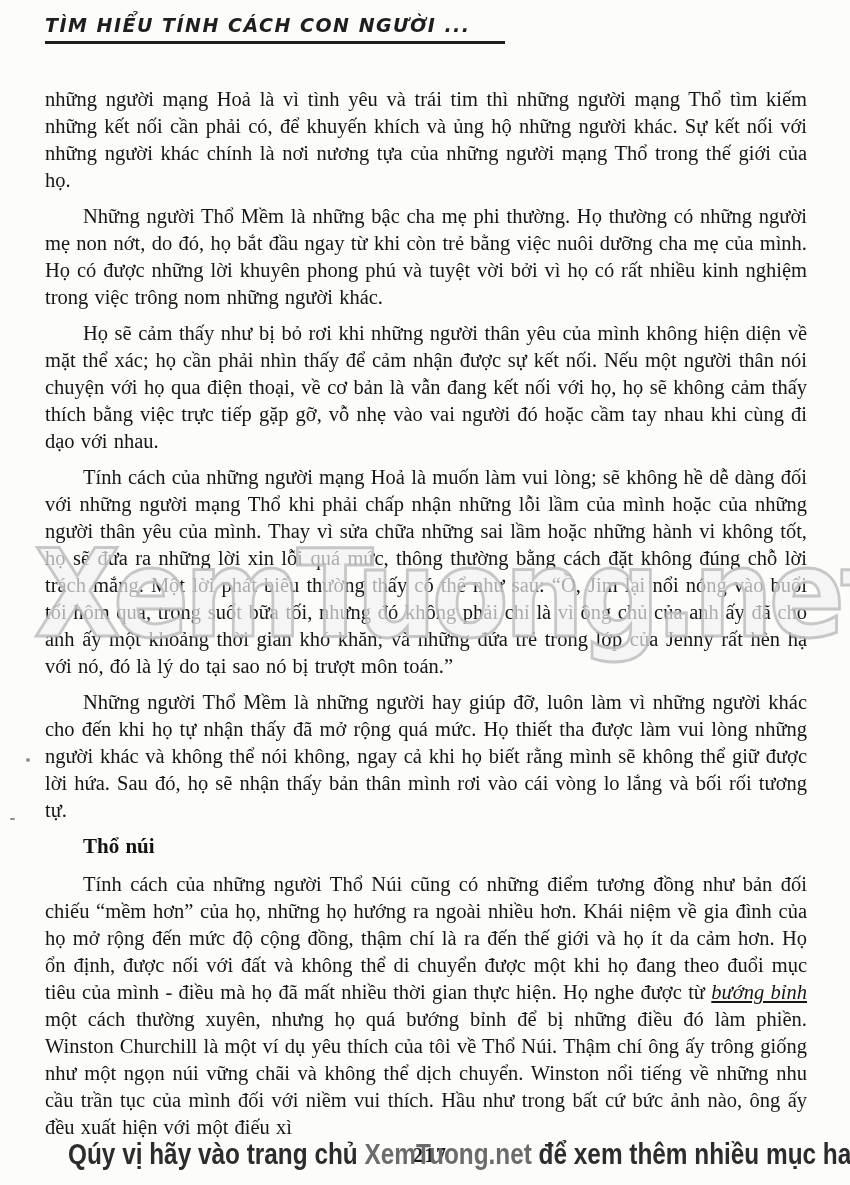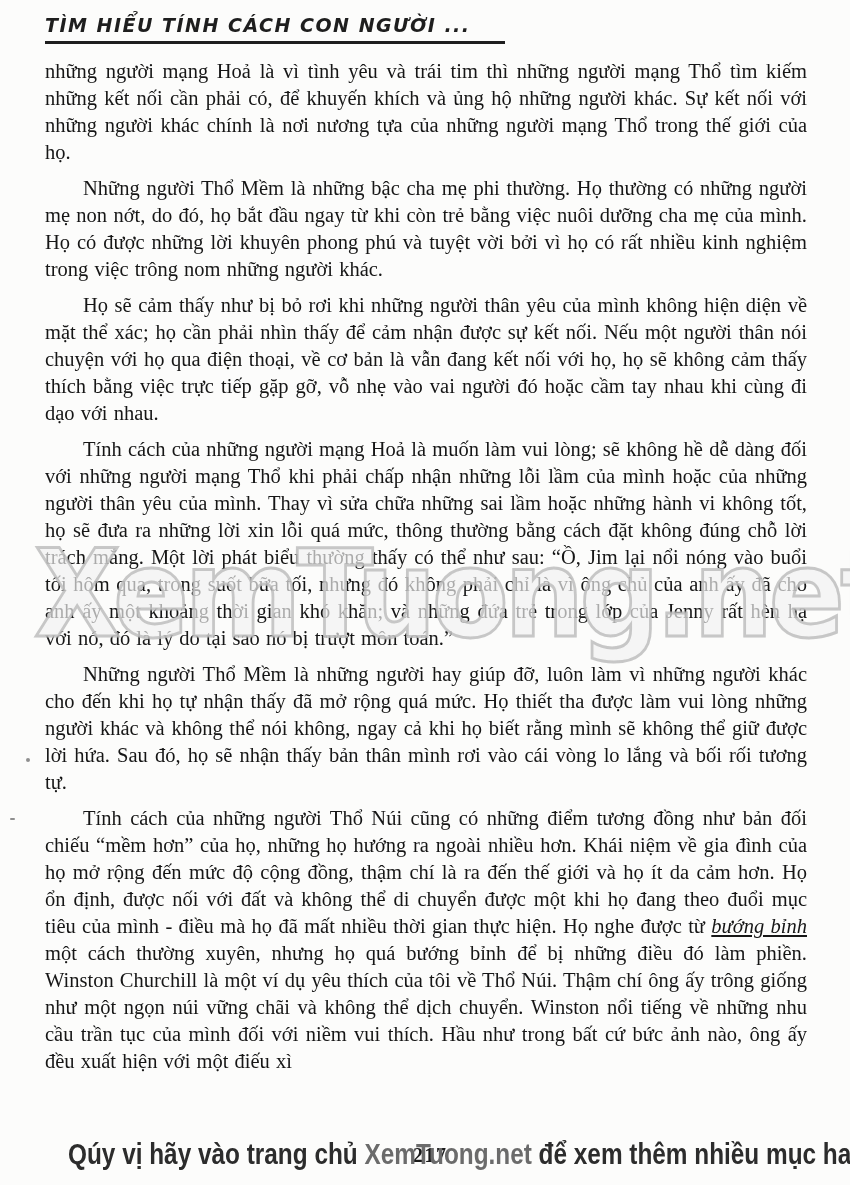--- a/index.html
+++ b/index.html
@@ -25,21 +25,21 @@
   }
   
   .body-text{
     position:absolute;left:45px;top:58px;width:762px;
     font-size:20.5px;line-height:27px;
     text-align:justify;color:#161616;
     word-spacing:1px;
     z-index:2;
   }
   .body-text p{margin:0 0 9px 0;text-indent:38px;}
-  .body-text p.no-indent{text-indent:0;}
+  .body-text p.no-indent{text-indent:0;margin-top:28px;}
   .section-heading{
     font-size:21px;font-weight:bold;
     margin:5px 0 11px 0;padding-left:38px;
     text-align:left;color:#121212;
   }
   .body-text em{font-style:italic;text-decoration:underline;}
   
   .watermark{
     position:absolute;left:0;top:533px;width:100%;
     text-align:center;line-height:1;
@@ -86,20 +86,21 @@
   <div class="header-title">TÌM HIỂU TÍNH CÁCH CON NGƯỜI ...</div>
 
   <div class="watermark">XemTuong.net</div>
 
   <main class="body-text">
     <p class="no-indent">những người mạng Hoả là vì tình yêu và trái tim thì những người mạng Thổ tìm kiếm những kết nối cần phải có, để khuyến khích và ủng hộ những người khác. Sự kết nối với những người khác chính là nơi nương tựa của những người mạng Thổ trong thế giới của họ.</p>
     <p>Những người Thổ Mềm là những bậc cha mẹ phi thường. Họ thường có những người mẹ non nớt, do đó, họ bắt đầu ngay từ khi còn trẻ bằng việc nuôi dưỡng cha mẹ của mình. Họ có được những lời khuyên phong phú và tuyệt vời bởi vì họ có rất nhiều kinh nghiệm trong việc trông nom những người khác.</p>
     <p>Họ sẽ cảm thấy như bị bỏ rơi khi những người thân yêu của mình không hiện diện về mặt thể xác; họ cần phải nhìn thấy để cảm nhận được sự kết nối. Nếu một người thân nói chuyện với họ qua điện thoại, về cơ bản là vẫn đang kết nối với họ, họ sẽ không cảm thấy thích bằng việc trực tiếp gặp gỡ, vỗ nhẹ vào vai người đó hoặc cầm tay nhau khi cùng đi dạo với nhau.</p>
     <p>Tính cách của những người mạng Hoả là muốn làm vui lòng; sẽ không hề dễ dàng đối với những người mạng Thổ khi phải chấp nhận những lỗi lầm của mình hoặc của những người thân yêu của mình. Thay vì sửa chữa những sai lầm hoặc những hành vi không tốt, họ sẽ đưa ra những lời xin lỗi quá mức, thông thường bằng cách đặt không đúng chỗ lời trách mắng. Một lời phát biểu thường thấy có thể như sau: “Ồ, Jim lại nổi nóng vào buổi tối hôm qua, trong suốt bữa tối, nhưng đó không phải chỉ là vì ông chủ của anh ấy đã cho anh ấy một khoảng thời gian khó khăn; và những đứa trẻ trong lớp của Jenny rất hèn hạ với nó, đó là lý do tại sao nó bị trượt môn toán.”</p>
     <p>Những người Thổ Mềm là những người hay giúp đỡ, luôn làm vì những người khác cho đến khi họ tự nhận thấy đã mở rộng quá mức. Họ thiết tha được làm vui lòng những người khác và không thể nói không, ngay cả khi họ biết rằng mình sẽ không thể giữ được lời hứa. Sau đó, họ sẽ nhận thấy bản thân mình rơi vào cái vòng lo lắng và bối rối tương tự.</p>
+    <h2 class="section-heading">Thổ núi</h2>
     <p><span>Tính cách của những người Thổ Núi cũng có những điểm tương đồng như bản đối chiếu “mềm hơn” của họ, những họ hướng ra ngoài nhiều hơn. Khái niệm về gia đình của họ mở rộng đến mức độ cộng đồng, thậm chí là ra đến thế giới và họ ít da cảm hơn. Họ ổn định, được nối với đất và không thể di chuyển được một khi họ đang theo đuổi mục tiêu của mình - điều mà họ đã mất nhiều thời gian thực hiện. Họ nghe được từ </span><em>bướng bỉnh</em><span> một cách thường xuyên, nhưng họ quá bướng bỉnh để bị những điều đó làm phiền. Winston Churchill là một ví dụ yêu thích của tôi về Thổ Núi. Thậm chí ông ấy trông giống như một ngọn núi vững chãi và không thể dịch chuyển. Winston nổi tiếng về những nhu cầu trần tục của mình đối với niềm vui thích. Hầu như trong bất cứ bức ảnh nào, ông ấy đều xuất hiện với một điếu xì</span></p>
   </main>
 
   <div class="pagenum">217</div>
 
   <div class="footer"><span>Qúy vị hãy vào trang chủ </span><span class="site">XemTuong.net</span><span> để xem thêm nhiều mục hay khác</span></div>
 
   <div class="speck s1"></div>
   <div class="speck s2"></div>
 

